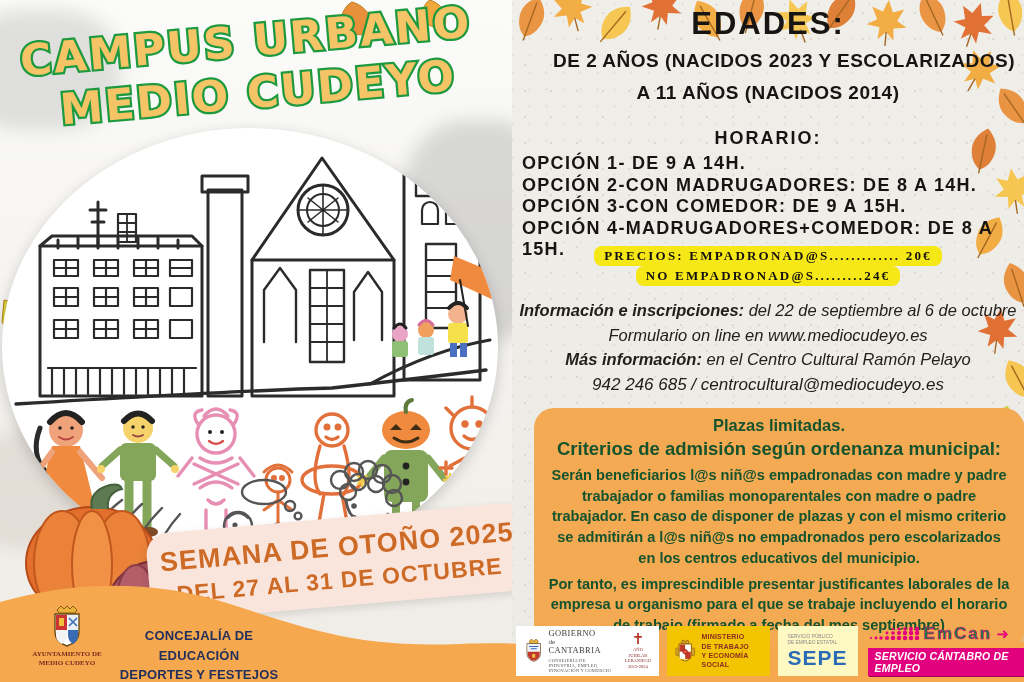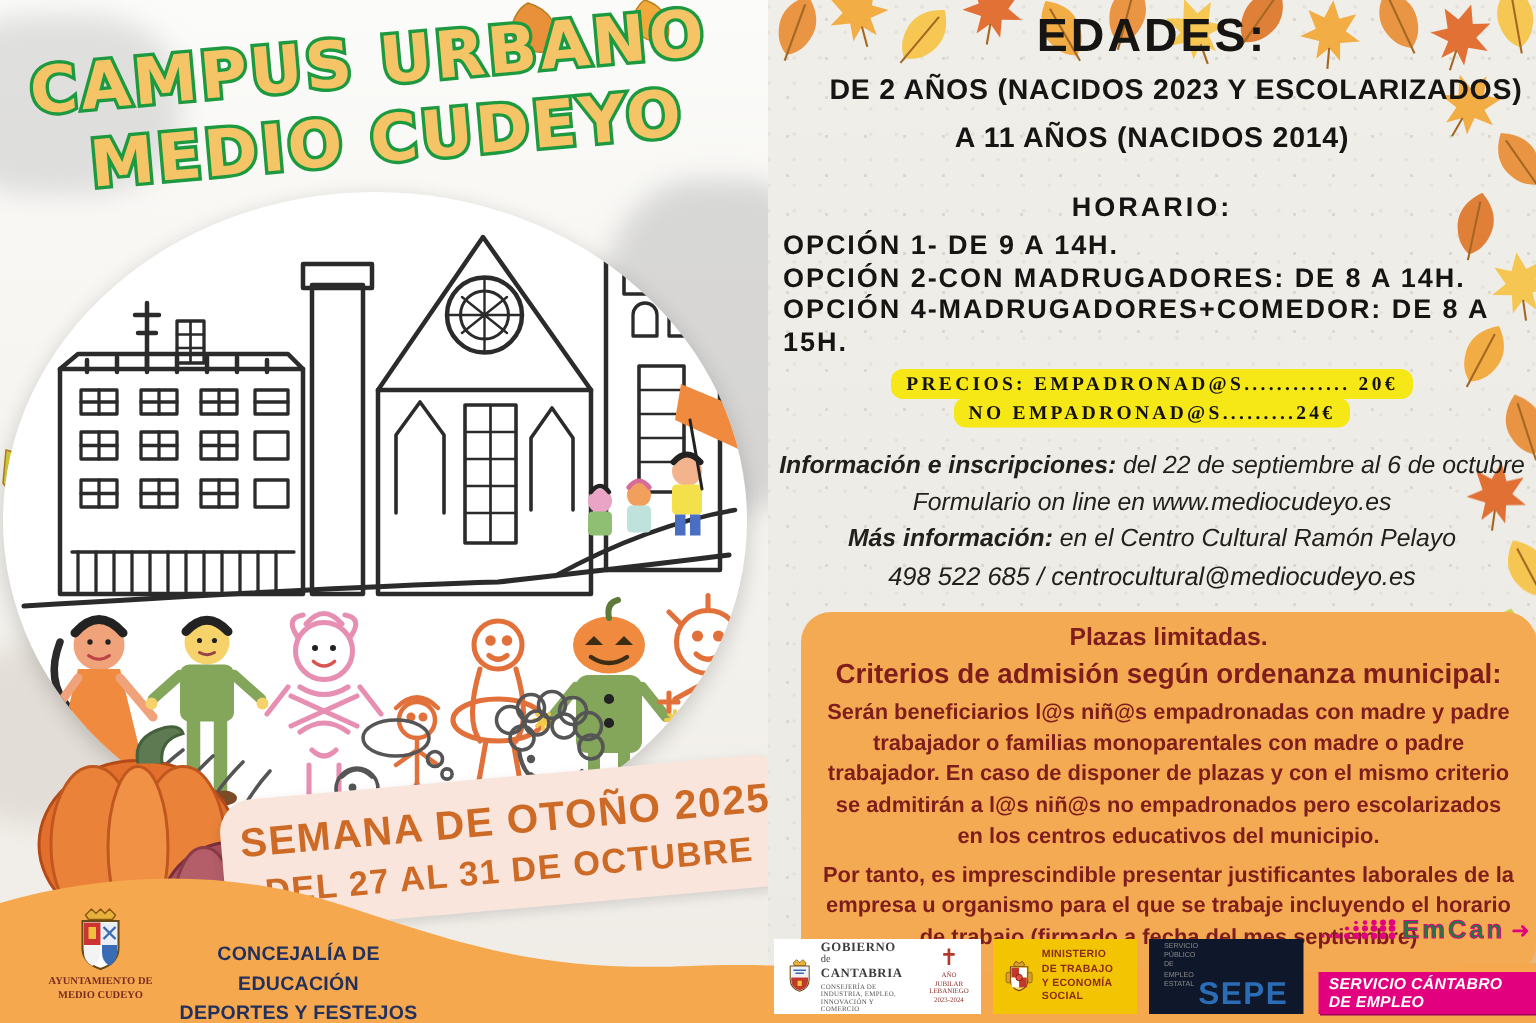--- a/index.html
+++ b/index.html
@@ -59,45 +59,45 @@
   .price-line.second{margin-top:-2px;}
 
   .info{position:absolute;left:0;width:512px;text-align:center;font-style:italic;color:#22201d;}
   .info .b{font-weight:bold;}
   .i1{top:301px;font-size:16.5px;}
   .i2{top:326px;font-size:16.5px;}
   .i3{top:350px;font-size:16.5px;}
   .i4{top:375px;font-size:17px;}
 
   .criteria{position:absolute;left:22px;top:408px;width:462px;background:#f4aa52;
-    border-radius:20px;padding:8px 14px 14px;text-align:center;color:#7f1d1d;box-shadow:2px 3px 0 rgba(224,148,58,.6);}
+    border-radius:20px;padding:8px 14px 14px;text-align:center;color:#14532d;box-shadow:2px 3px 0 rgba(224,148,58,.6);}
   .criteria .c-lim{font-size:16.5px;font-weight:800;}
   .criteria .c-head{font-size:18.5px;font-weight:800;margin-top:3px;}
   .criteria .c-p{font-size:14.6px;font-weight:bold;line-height:1.42;margin-top:5px;}
 
   
   .flogos{position:absolute;left:516px;top:626px;height:50px;display:flex;align-items:stretch;}
   .lbox{display:flex;align-items:center;padding:4px 8px;}
   .lbox.white{background:#fff;}
   .lbox.yellow{background:#f2c402;margin-left:8px;}
   .cant-txt{font-family:"Liberation Serif",serif;color:#3c3c3c;text-align:left;margin-left:5px;}
-  .cant-txt .g1{font-size:8.5px;font-weight:bold;letter-spacing:.4px;line-height:1.1;}
+  .cant-txt .g1{font-size:8.5px;font-weight:normal;letter-spacing:.4px;line-height:1.1;}
   .cant-txt .g2{font-size:7px;line-height:1.05;}
   .cant-sub{font-size:4.6px;color:#555;margin-top:2px;letter-spacing:.2px;}
   .jubilar{margin-left:10px;text-align:center;color:#8c2f28;}
   .jubilar .jx{font-size:15px;line-height:12px;color:#b5372c;}
   .jubilar .jt{font-size:4.6px;font-family:"Liberation Serif",serif;line-height:1.2;margin-top:2px;}
   .min-txt{font-size:7px;font-weight:bold;color:#8a2d20;text-align:left;margin-left:6px;line-height:1.35;letter-spacing:.2px;}
-  .sepe{background:#0f172a;margin-left:8px;display:flex;justify-content:center;align-items:flex-end;padding:3px 10px;}
+  .sepe{background:#fef9c3;margin-left:8px;display:flex;flex-direction:column;justify-content:center;align-items:flex-start;padding:3px 10px;}
   .sepe .s-sub{font-size:4.8px;color:#8a8a8a;line-height:1.3;text-align:left;align-self:flex-start;}
   .sepe .s-name{font-size:21px;font-weight:bold;color:#2a6cb5;letter-spacing:1px;line-height:1;margin-top:1px;}
   .emcan{margin-left:10px;display:flex;flex-direction:column;justify-content:flex-end;}
   .emcan-top{display:flex;align-items:center;gap:4px;}
   .emcan-name{font-size:17px;font-weight:bold;color:#15803d;letter-spacing:2px;-webkit-text-stroke:.6px #e3007e;}
-  .emcan-bar{margin-top:18px;background:#e3007e;color:#fff;font-size:10.5px;font-weight:bold;font-style:italic;
+  .emcan-bar{margin-top:4px;background:#e3007e;color:#fff;font-size:10.5px;font-weight:bold;font-style:italic;
     padding:2px 7px;letter-spacing:.2px;box-shadow:1px 1px 0 #9d0256;}
 </style>
 </head>
 <body>
 
 <div id="poster">
 
   <div class="left-half">
     <div class="blur-blob" style="left:-40px;top:10px;width:160px;height:120px;background:#c9c9c9;"></div>
     <div class="blur-blob" style="left:400px;top:120px;width:160px;height:220px;background:#bdbdbd;"></div>
@@ -379,32 +379,33 @@
     </svg>
 
     <div class="rp edades">EDADES:</div>
     <div class="rp age1">DE 2 AÑOS (NACIDOS 2023 Y ESCOLARIZADOS)</div>
     <div class="rp age2">A 11 AÑOS (NACIDOS 2014)</div>
 
     <div class="rp horario">HORARIO:</div>
     <div class="opts">
       <div>OPCIÓN 1- DE 9 A 14H.</div>
       <div>OPCIÓN 2-CON MADRUGADORES: DE 8 A 14H.</div>
+      <div>OPCIÓN 3-CON COMEDOR: DE 9 A 15H.</div>
       <div>OPCIÓN 4-MADRUGADORES+COMEDOR: DE 8 A 15H.</div>
     </div>
 
     <div class="price-wrap">
       <div><span class="price-line">PRECIOS: EMPADRONAD@S............. 20€</span></div>
       <div><span class="price-line second">NO EMPADRONAD@S.........24€</span></div>
     </div>
 
     <div class="info i1"><span class="b">Información e inscripciones:</span><span> del 22 de septiembre al 6 de octubre</span></div>
     <div class="info i3"><span class="b">Más información:</span><span> en el Centro Cultural Ramón Pelayo</span></div>
     <div class="info i2">Formulario on line en www.mediocudeyo.es</div>
-    <div class="info i4">498 522 685 / centrocultural@mediocudeyo.es</div>
+    <div class="info i4">942 246 685 / centrocultural@mediocudeyo.es</div>
 
     <div class="criteria">
       <div class="c-lim">Plazas limitadas.</div>
       <div class="c-head">Criterios de admisión según ordenanza municipal:</div>
       <div class="c-p">Serán beneficiarios l@s niñ@s empadronadas con madre y padre trabajador o familias monoparentales con madre o padre trabajador. En caso de disponer de plazas y con el mismo criterio se admitirán a l@s niñ@s no empadronados pero escolarizados en los centros educativos del municipio.</div>
       <div class="c-p">Por tanto, es imprescindible presentar justificantes laborales de la empresa u organismo para el que se trabaje incluyendo el horario de trabajo (firmado a fecha del mes septiembre)</div>
     </div>
   </div>
 
   <svg class="band-svg" viewBox="0 0 1024 122" preserveAspectRatio="none">

